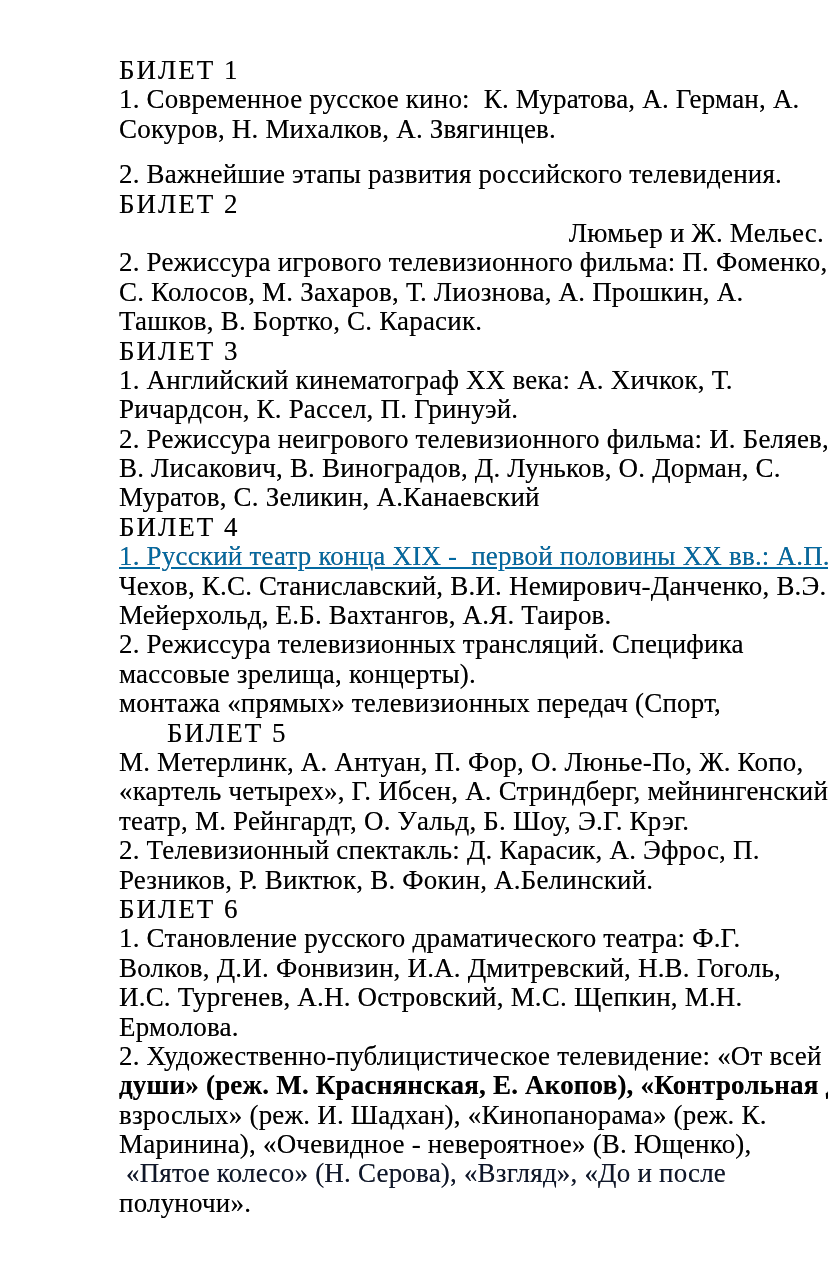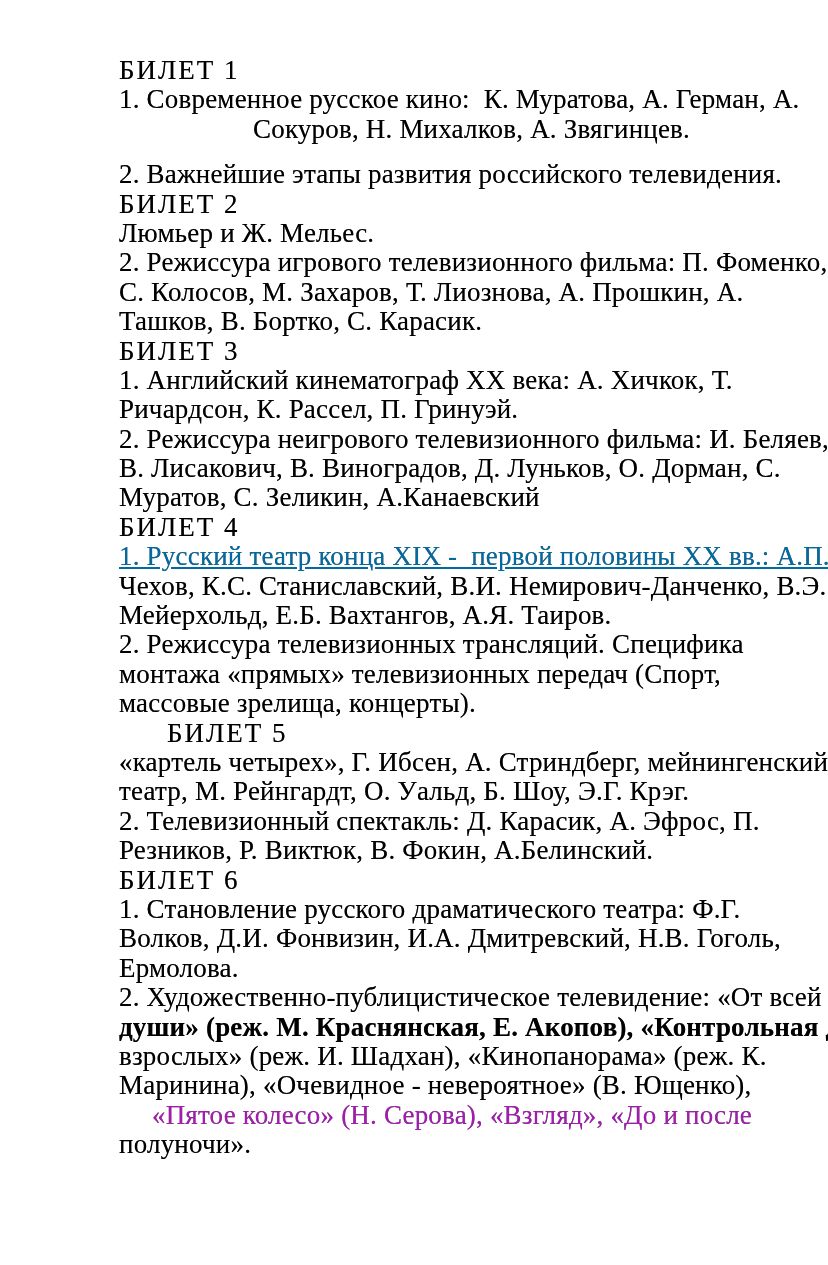--- a/index.html
+++ b/index.html
@@ -37,49 +37,51 @@
     letter-spacing: 2px;         
   }
 </style>
 </head>
 <body>
 
 <div class="page" style="background: rgb(255, 255, 255);">
   <div class="text-block">
       <div class="line header-line" style="color: rgb(0, 0, 0);">БИЛЕТ 1</div>
       <div class="line" style="color: rgb(0, 0, 0);">1. Современное русское кино:  К. Муратова, А. Герман, А.</div>
-      <div class="line" style="color: rgb(0, 0, 0); text-align: center;">Сокуров, Н. Михалков, А. Звягинцев.</div>
+      <div class="line" style="color: rgb(0, 0, 0);">Сокуров, Н. Михалков, А. Звягинцев.</div>
       <div class="line" style="color: rgb(0, 0, 0); margin-top: 16px;">2. Важнейшие этапы развития российского телевидения.</div>
       <div class="line header-line" style="color: rgb(0, 0, 0);">БИЛЕТ 2</div>
-      <div class="line" style="color: rgb(0, 0, 0);">Люмьер и Ж. Мельес.</div>
+      <div class="line" style="color: rgb(0, 0, 0); text-align: right;">Люмьер и Ж. Мельес.</div>
       <div class="line" style="color: rgb(0, 0, 0);">2. Режиссура игрового телевизионного фильма: П. Фоменко,</div>
       <div class="line" style="color: rgb(0, 0, 0);">С. Колосов, М. Захаров, Т. Лиознова, А. Прошкин, А.</div>
       <div class="line" style="color: rgb(0, 0, 0);">Ташков, В. Бортко, С. Карасик.</div>
       <div class="line header-line" style="color: rgb(0, 0, 0);">БИЛЕТ 3</div>
       <div class="line" style="color: rgb(0, 0, 0);">1. Английский кинематограф XX века: А. Хичкок, Т.</div>
       <div class="line" style="color: rgb(0, 0, 0);">Ричардсон, К. Рассел, П. Гринуэй.</div>
       <div class="line" style="color: rgb(0, 0, 0);">2. Режиссура неигрового телевизионного фильма: И. Беляев,</div>
       <div class="line" style="color: rgb(0, 0, 0);">В. Лисакович, В. Виноградов, Д. Луньков, О. Дорман, С.</div>
       <div class="line" style="color: rgb(0, 0, 0);">Муратов, С. Зеликин, А.Канаевский</div>
       <div class="line header-line" style="color: rgb(0, 0, 0);">БИЛЕТ 4</div>
       <div class="line" style="color: #0369a1; text-decoration: underline;">1. Русский театр конца XIX -  первой половины XX вв.: А.П.</div>
       <div class="line" style="color: rgb(0, 0, 0);">Чехов, К.С. Станиславский, В.И. Немирович-Данченко, В.Э.</div>
       <div class="line" style="color: rgb(0, 0, 0);">Мейерхольд, Е.Б. Вахтангов, А.Я. Таиров.</div>
       <div class="line" style="color: rgb(0, 0, 0);">2. Режиссура телевизионных трансляций. Специфика</div>
+      <div class="line" style="color: rgb(0, 0, 0);">массовые зрелища, концерты).</div>
       <div class="line" style="color: rgb(0, 0, 0);">монтажа «прямых» телевизионных передач (Спорт,</div>
-      <div class="line" style="color: rgb(0, 0, 0);">массовые зрелища, концерты).</div>
       <div class="line header-line" style="color: rgb(0, 0, 0); margin-left: 48px;">БИЛЕТ 5</div>
+      <div class="line" style="color: rgb(0, 0, 0);">М. Метерлинк, А. Антуан, П. Фор, О. Люнье-По, Ж. Копо,</div>
       <div class="line" style="color: rgb(0, 0, 0);">«картель четырех», Г. Ибсен, А. Стриндберг, мейнингенский</div>
       <div class="line" style="color: rgb(0, 0, 0);">театр, М. Рейнгардт, О. Уальд, Б. Шоу, Э.Г. Крэг.</div>
       <div class="line" style="color: rgb(0, 0, 0);">2. Телевизионный спектакль: Д. Карасик, А. Эфрос, П.</div>
       <div class="line" style="color: rgb(0, 0, 0);">Резников, Р. Виктюк, В. Фокин, А.Белинский.</div>
       <div class="line header-line" style="color: rgb(0, 0, 0);">БИЛЕТ 6</div>
       <div class="line" style="color: rgb(0, 0, 0);">1. Становление русского драматического театра: Ф.Г.</div>
       <div class="line" style="color: rgb(0, 0, 0);">Волков, Д.И. Фонвизин, И.А. Дмитревский, Н.В. Гоголь,</div>
+      <div class="line" style="color: rgb(0, 0, 0);">И.С. Тургенев, А.Н. Островский, М.С. Щепкин, М.Н.</div>
       <div class="line" style="color: rgb(0, 0, 0);">Ермолова.</div>
       <div class="line" style="color: rgb(0, 0, 0);">2. Художественно-публицистическое телевидение: «От всей</div>
       <div class="line" style="color: rgb(0, 0, 0); font-weight: bold;">души» (реж. М. Краснянская, Е. Акопов), «Контрольная для</div>
       <div class="line" style="color: rgb(0, 0, 0);">взрослых» (реж. И. Шадхан), «Кинопанорама» (реж. К.</div>
       <div class="line" style="color: rgb(0, 0, 0);">Маринина), «Очевидное - невероятное» (В. Ющенко),</div>
-      <div class="line" style="color: #a21caf; margin-left: 26px;"> «Пятое колесо» (Н. Серова), «Взгляд», «До и после</div>
+      <div class="line" style="color: #0f172a;"> «Пятое колесо» (Н. Серова), «Взгляд», «До и после</div>
       <div class="line" style="color: rgb(0, 0, 0);">полуночи».</div>
     </div>
 </div>
 
 </body></html>

